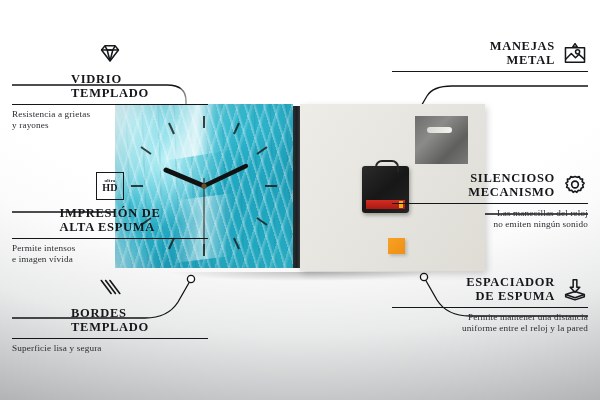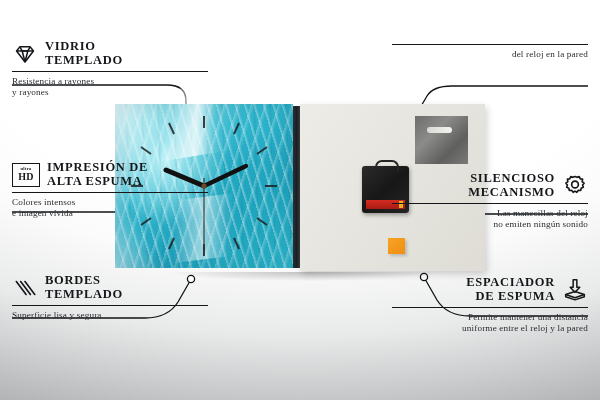--- a/index.html
+++ b/index.html
@@ -87,34 +87,34 @@
     background:radial-gradient(50% 100% at 50% 0%, rgba(0,0,0,.22) 0%, rgba(0,0,0,0) 75%);
   }
 
   
   #dial{position:absolute;left:0;top:0;width:178px;height:164px;}
 
   
   .callout{position:absolute;width:196px;}
   .callout.left{text-align:left;}
   .callout.right{text-align:right;}
-  .c-head{display:flex;align-items:center;gap:7px;}
+  .c-head{display:flex;align-items:center;gap:7px;flex-direction:column;}
   .callout.right .c-head{flex-direction:row-reverse;}
   .c-title{
     font-size:12.5px;line-height:13.5px;letter-spacing:.7px;
     color:#15171a;font-weight:700;
   }
   .c-icon{width:26px;height:26px;flex:0 0 26px;display:block;}
   .c-rule{height:1px;background:#14161a;margin:4px 0 4px 0;}
   .c-desc{
     font-size:9.2px;line-height:11px;color:#2a2d31;letter-spacing:.15px;
   }
 
   #cal-vidrio{left:12px;top:40px;}
-  #cal-impresion{left:12px;top:161px;}
+  #cal-impresion{left:12px;top:172px;}
   #cal-bordes{left:12px;top:274px;}
   #cal-manejas{left:392px;top:40px;}
   #cal-mecanismo{left:392px;top:172px;}
   #cal-espaciador{left:392px;top:276px;}
 
   .hd-box{width:26px;height:22px;border:1.6px solid #15171a;display:flex;flex-direction:column;
     align-items:center;justify-content:center;line-height:1;}
   .hd-ultra{font-size:4.6px;letter-spacing:.3px;font-weight:700;color:#15171a;}
   .hd-main{font-size:10px;font-weight:700;letter-spacing:.3px;color:#15171a;}
 </style>
@@ -194,37 +194,37 @@
           <path d="M7.2 5.4 L9.4 9.2 L12 19.4"></path>
         <path d="M16.8 5.4 L14.6 9.2 L12 19.4"></path>
           <path d="M9.4 9.2 H14.6"></path>
       </svg>
       <div>
         <div class="c-title">VIDRIO</div>
         <div class="c-title">TEMPLADO</div>
       </div>
     </div>
     <div class="c-rule"></div>
-    <div class="c-desc">Resistencia a rayones</div>
+    <div class="c-desc">Resistencia a grietas</div>
     <div class="c-desc">y rayones</div>
   </div>
 
   <div class="callout left" id="cal-impresion">
     <div class="c-head">
       <div class="hd-box c-icon">
         <span class="hd-ultra">ultra</span>
         <span class="hd-main">HD</span>
       </div>
       <div>
         <div class="c-title">IMPRESIÓN DE</div>
         <div class="c-title">ALTA ESPUMA</div>
       </div>
     </div>
     <div class="c-rule"></div>
-    <div class="c-desc">Colores intensos</div>
+    <div class="c-desc">Permite intensos</div>
     <div class="c-desc">e imagen vívida</div>
   </div>
 
   <div class="callout left" id="cal-bordes">
     <div class="c-head">
       <svg class="c-icon" viewBox="0 0 24 24" fill="none" stroke="#15171a" stroke-width="1.5" stroke-linecap="round">
         <path d="M4 6 L13 18"></path>
           <path d="M8 6 L17 18"></path>
           <path d="M12 6 L21 18"></path>
       </svg>
@@ -232,22 +232,33 @@
         <div class="c-title">BORDES</div>
         <div class="c-title">TEMPLADO</div>
       </div>
     </div>
     <div class="c-rule"></div>
     <div class="c-desc">Superficie lisa y segura</div>
     <div class="c-desc"></div>
   </div>
 
   <div class="callout right" id="cal-manejas">
-    <div class="c-rule"></div>
-    <div class="c-desc">del reloj en la pared</div>
+    <div class="c-head">
+      <svg class="c-icon" viewBox="0 0 24 24" fill="none" stroke="#15171a" stroke-width="1.4" stroke-linejoin="round">
+        <path d="M12 2.4 L9.8 5.6 H14.2 Z"></path>
+        <rect x="3.2" y="6.2" width="17.6" height="13.4"></rect>
+        <path d="M3.2 17 L8.6 11.6 L12.4 15.4 L15.6 12.4 L20.8 17"></path>
+        <circle cx="14.4" cy="10" r="1.9"></circle>
+      </svg>
+      <div>
+        <div class="c-title">MANEJAS</div>
+        <div class="c-title">METAL</div>
+      </div>
+    </div>
+    <div class="c-rule"></div>
   </div>
 
   <div class="callout right" id="cal-mecanismo">
     <div class="c-head">
       <svg class="c-icon" viewBox="0 0 24 24" fill="none" stroke="#15171a" stroke-width="1.5" stroke-linejoin="round">
         <path d="M12 3.2 L14 4 L15.9 3.3 L16.9 5.4 L19 5.6 L18.6 7.9 L20.4 9.4 L19 11 L19.7 13.1 L17.7 14 L17.3 16.1 L15.1 16 L13.7 17.8 L12 16.7 L10.3 17.8 L8.9 16 L6.7 16.1 L6.3 14 L4.3 13.1 L5 11 L3.6 9.4 L5.4 7.9 L5 5.6 L7.1 5.4 L8.1 3.3 L10 4 Z"></path>
         <circle cx="12" cy="10.6" r="3.1"></circle>
       </svg>
       <div>
         <div class="c-title">SILENCIOSO</div>

